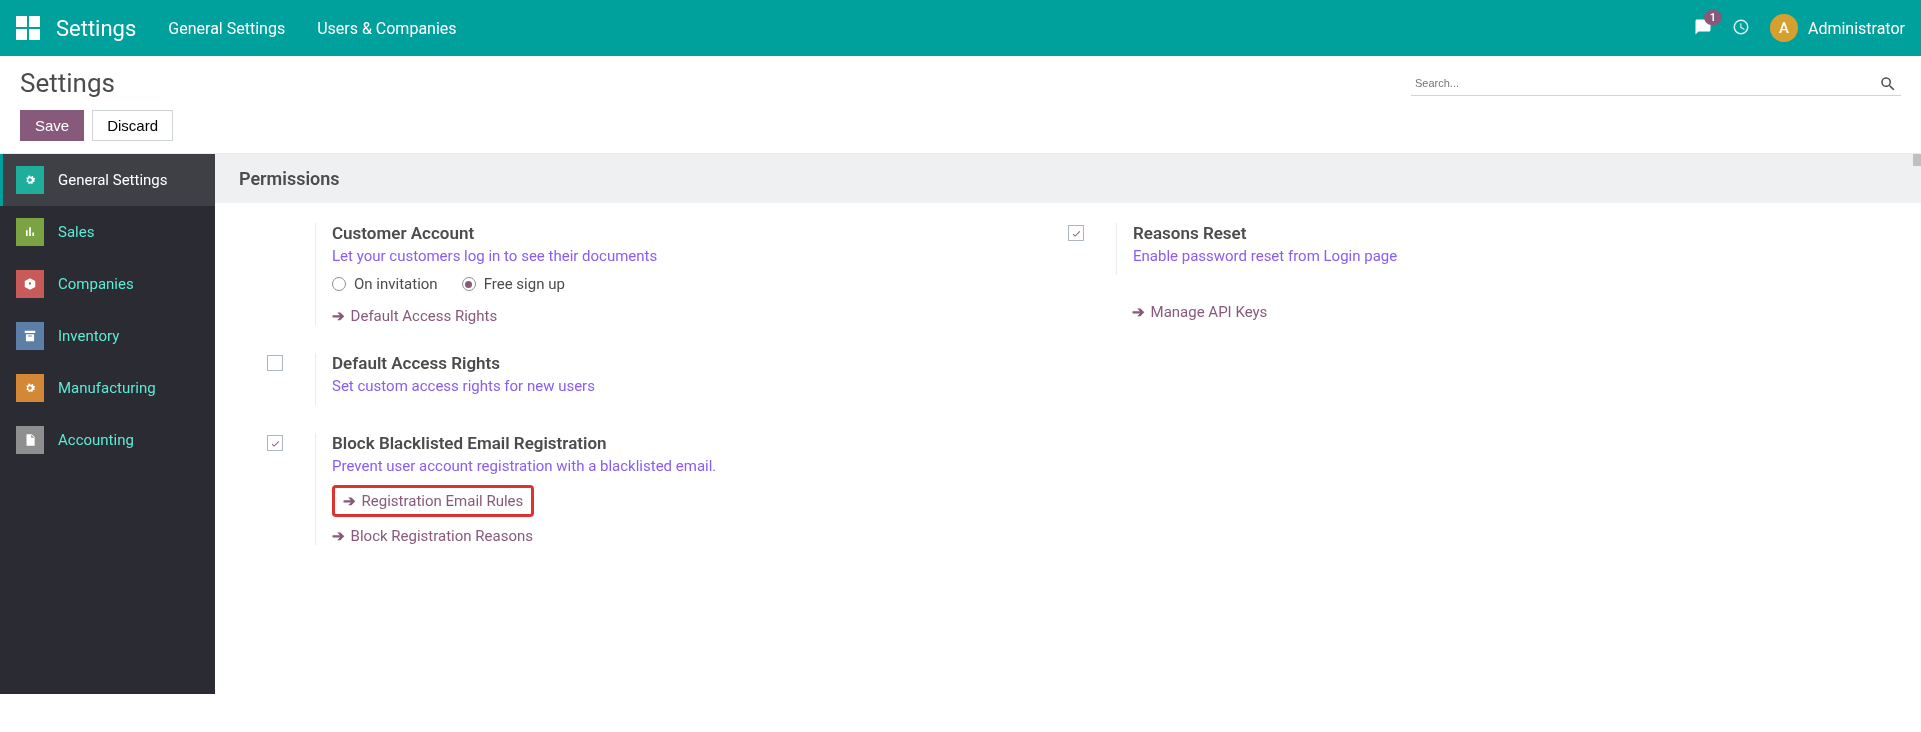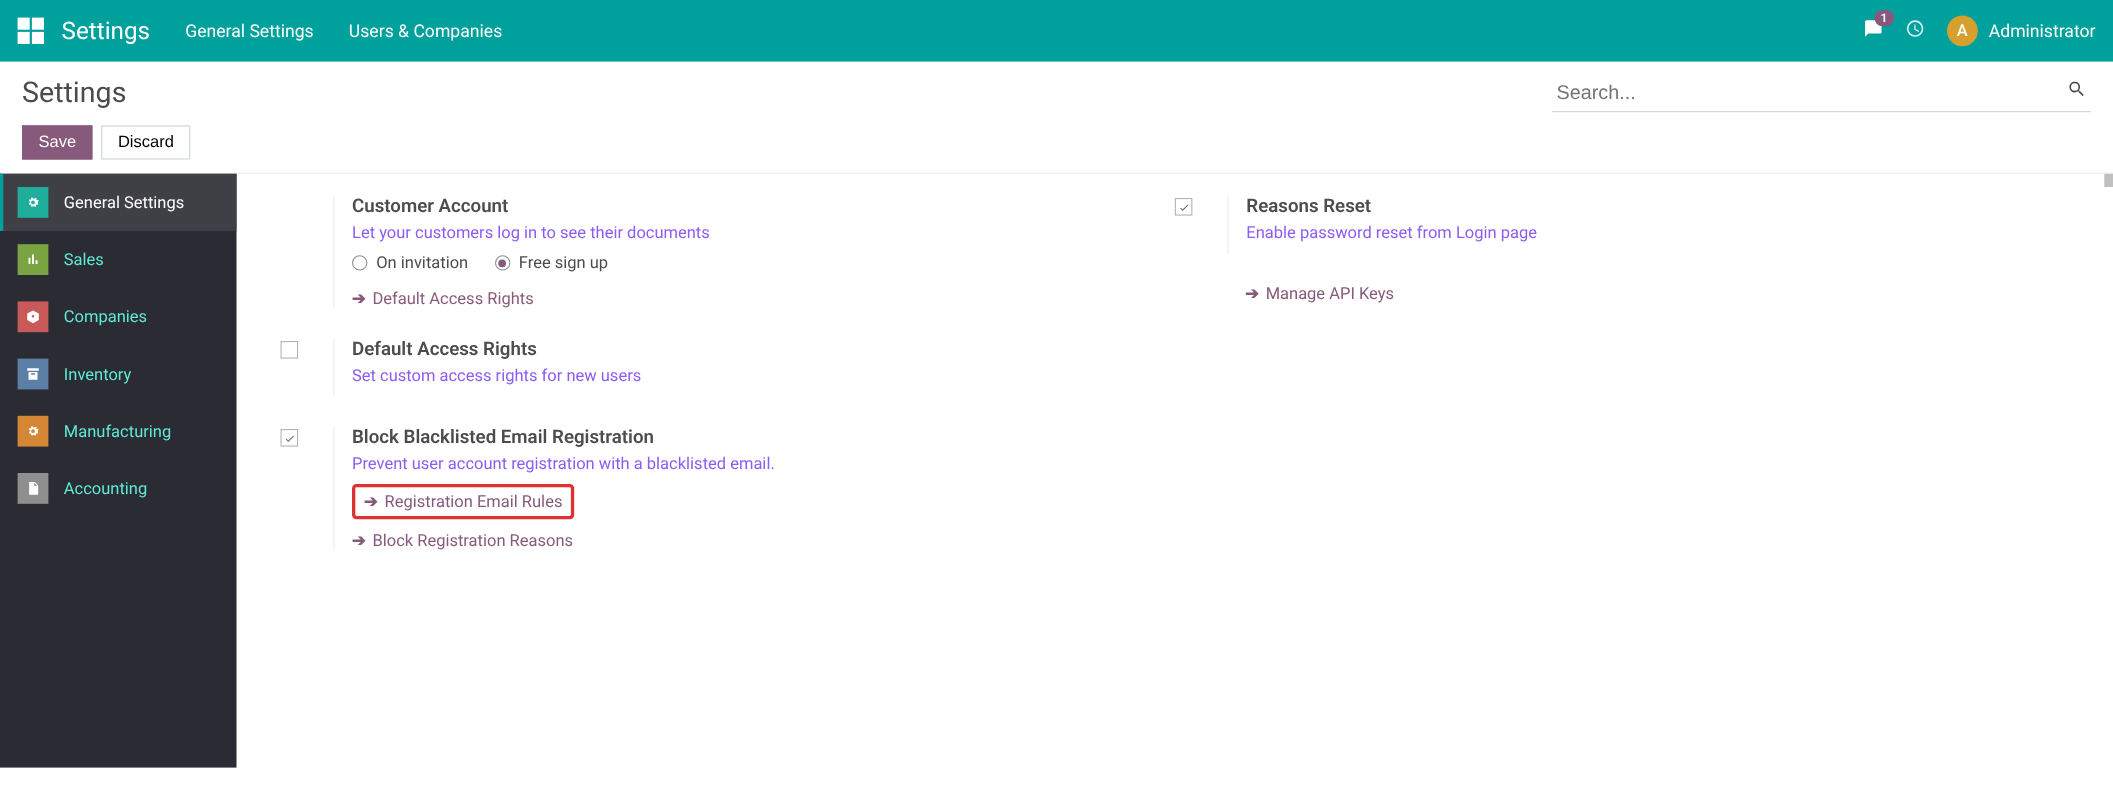--- a/index.html
+++ b/index.html
@@ -16,42 +16,42 @@
 .nav-messages { position: relative; cursor: pointer; }
 .badge { position: absolute; top: -8px; right: -10px; background: #875a7b; color: #fff; border-radius: 10px; font-size: 11px; padding: 1px 6px; font-weight: 600; }
 .nav-avatar { width: 28px; height: 28px; border-radius: 50%; background: #d6a02e; color: #fff; display: flex; align-items: center; justify-content: center; font-weight: 500; font-size: 15px; }
 .nav-user { display: flex; align-items: center; gap: 10px; cursor: pointer; font-size: 16px; }
 
 
 .control-panel { padding: 12px 20px; border-bottom: 1px solid #e9ecef; }
 .cp-top { display: flex; justify-content: space-between; align-items: center; margin-bottom: 12px; }
 .cp-title { font-size: 26px; color: #4c4c4c; }
 .cp-search { width: 490px; position: relative; }
-.cp-search input { width: 100%; border: none; border-bottom: 1px solid #ced4da; padding: 6px 30px 6px 4px; font-size: 18px; outline: none; }
+.cp-search input { width: 100%; border: none; border-bottom: 1px solid #ced4da; padding: 6px 30px 6px 4px; font-size: 11px; outline: none; }
 .cp-search-icon { position: absolute; right: 4px; top: 4px; color: #4c4c4c; cursor: pointer; }
 .cp-buttons { display: flex; gap: 8px; }
 .btn { border: 1px solid #ced4da; background: #fff; padding: 6px 14px; font-size: 15px; cursor: pointer; text-align: center; }
 .btn-primary { background: #875a7b; color: #fff; border-color: #875a7b; }
 
 
 .main { display: flex; }
 .sidebar { width: 215px; background: #2b2b33; min-height: 540px; }
 .sidebar-item { display: flex; align-items: center; padding: 12px 16px; color: #5eead4; cursor: pointer; gap: 14px; font-size: 15px; }
 .sidebar-item.active { background: #3f3f46; color: #fff; border-left: 3px solid #00a09d; padding-left: 13px; }
 .sidebar-icon { width: 28px; height: 28px; display: flex; align-items: center; justify-content: center; font-size: 15px; color: #fff; flex-shrink: 0; }
 .icon-teal { background: #1fae9b; }
 .icon-green { background: #7aa342; }
 .icon-red { background: #c85a5a; }
 .icon-blue { background: #5b7fa6; }
 .icon-orange { background: #d48836; }
 .icon-gray { background: #8f8f8f; }
 
 .content { flex: 1; position: relative; }
 .section-header { background: #eef0f2; padding: 14px 24px; font-size: 18px; font-weight: 600; color: #4c4c4c; }
-.settings-body { padding: 20px 40px; display: flex; gap: 0; }
+.settings-body { padding: 20px 52px; display: flex; gap: 0; }
 .settings-col { flex: 1; }
 .setting-row { display: flex; align-items: flex-start; margin-bottom: 28px; }
 .setting-check { width: 48px; padding-top: 2px; }
 .setting-content { flex: 1; border-left: 1px solid #e9ecef; padding-left: 16px; }
 .setting-content2 { flex: 1; padding-left: 16px; }
 .setting-title { font-size: 17px; font-weight: 600; color: #4c4c4c; margin-bottom: 4px; }
 .setting-desc { font-size: 15px; color: #8b5cf6; margin-bottom: 10px; }
 .radio-group { display: flex; gap: 24px; margin: 8px 0 14px; align-items: center; }
 .radio-item { display: flex; align-items: center; gap: 8px; cursor: pointer; font-size: 15px; }
 .radio-circle { width: 14px; height: 14px; border: 1.5px solid #8f8f8f; border-radius: 50%; display: flex; align-items: center; justify-content: center; }
@@ -166,20 +166,21 @@
         <svg class="icon-sm" viewBox="0 0 24 24">
             <path d="M6 2h9l5 5v15H6V2zm8 1v5h5"></path>
           </svg>
       </div>
       <span>Accounting</span>
     </div>
   </div>
 
   <div class="content">
     <div class="scroll-indicator"></div>
+    <div class="section-header">Permissions</div>
 
     <div class="settings-body">
 
       <div class="settings-col">
 
         <div class="setting-row">
           <div class="setting-check"></div>
           <div class="setting-content">
             <div class="setting-title">Customer Account</div>
             <div class="setting-desc">Let your customers log in to see their documents</div>

